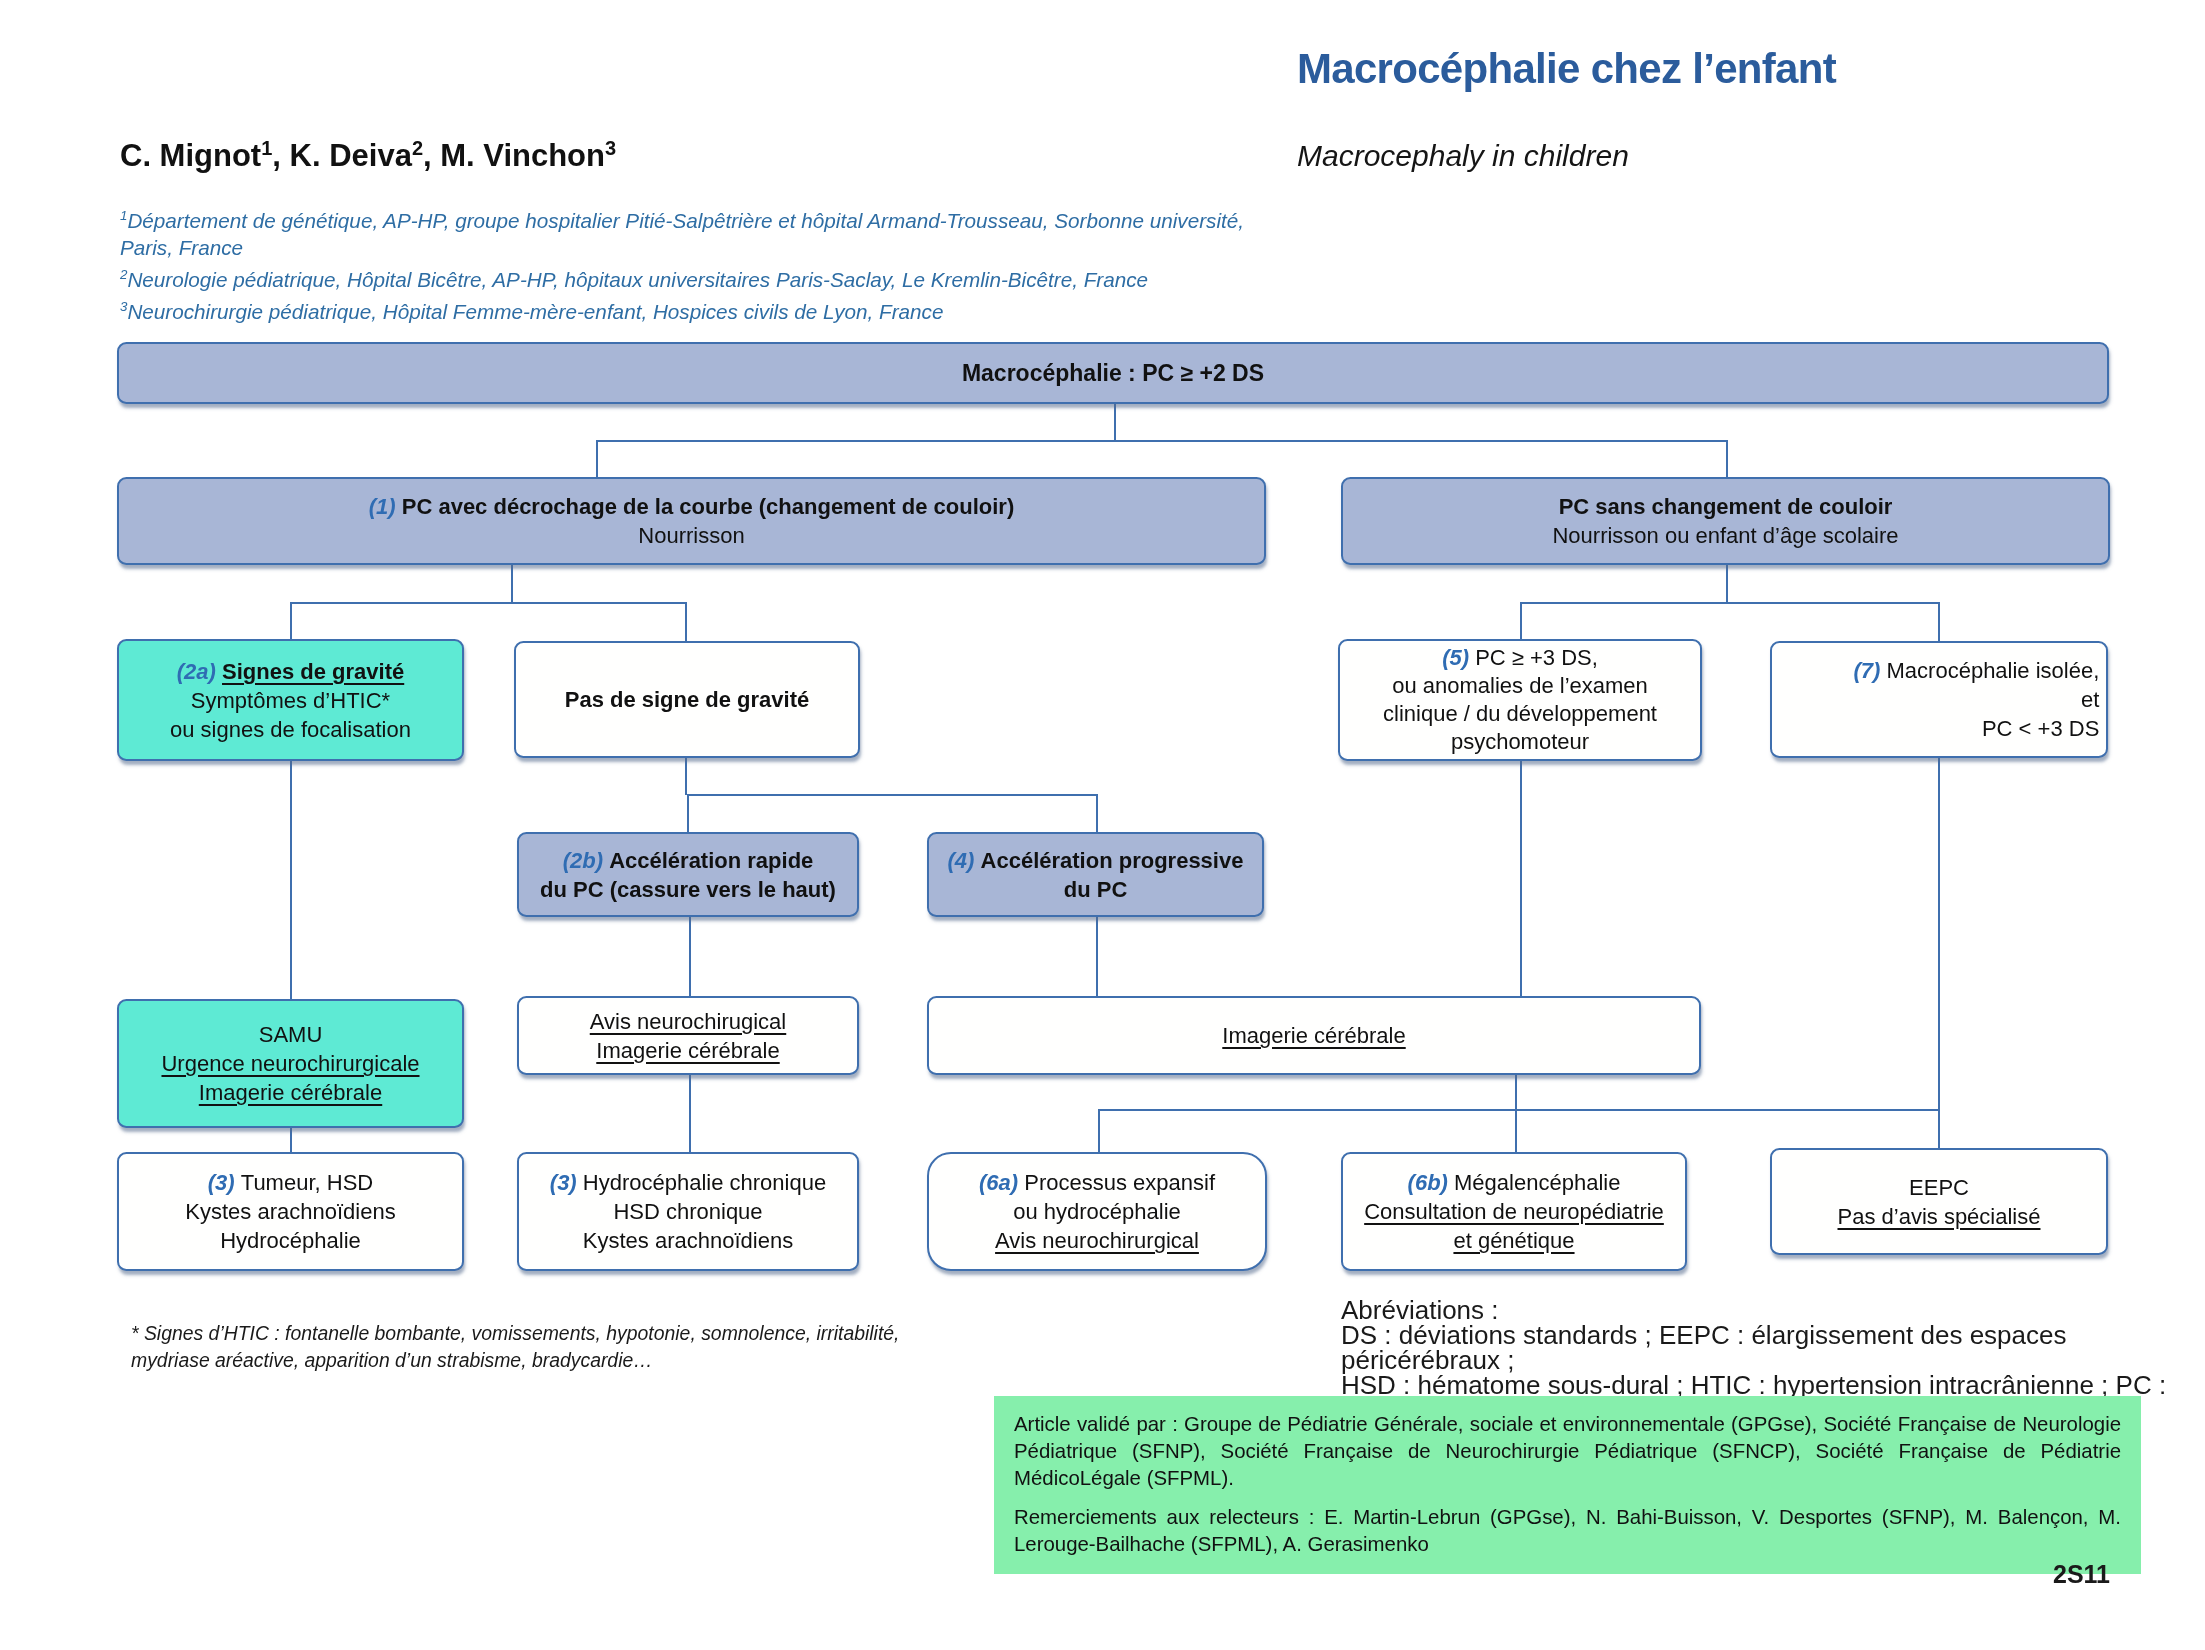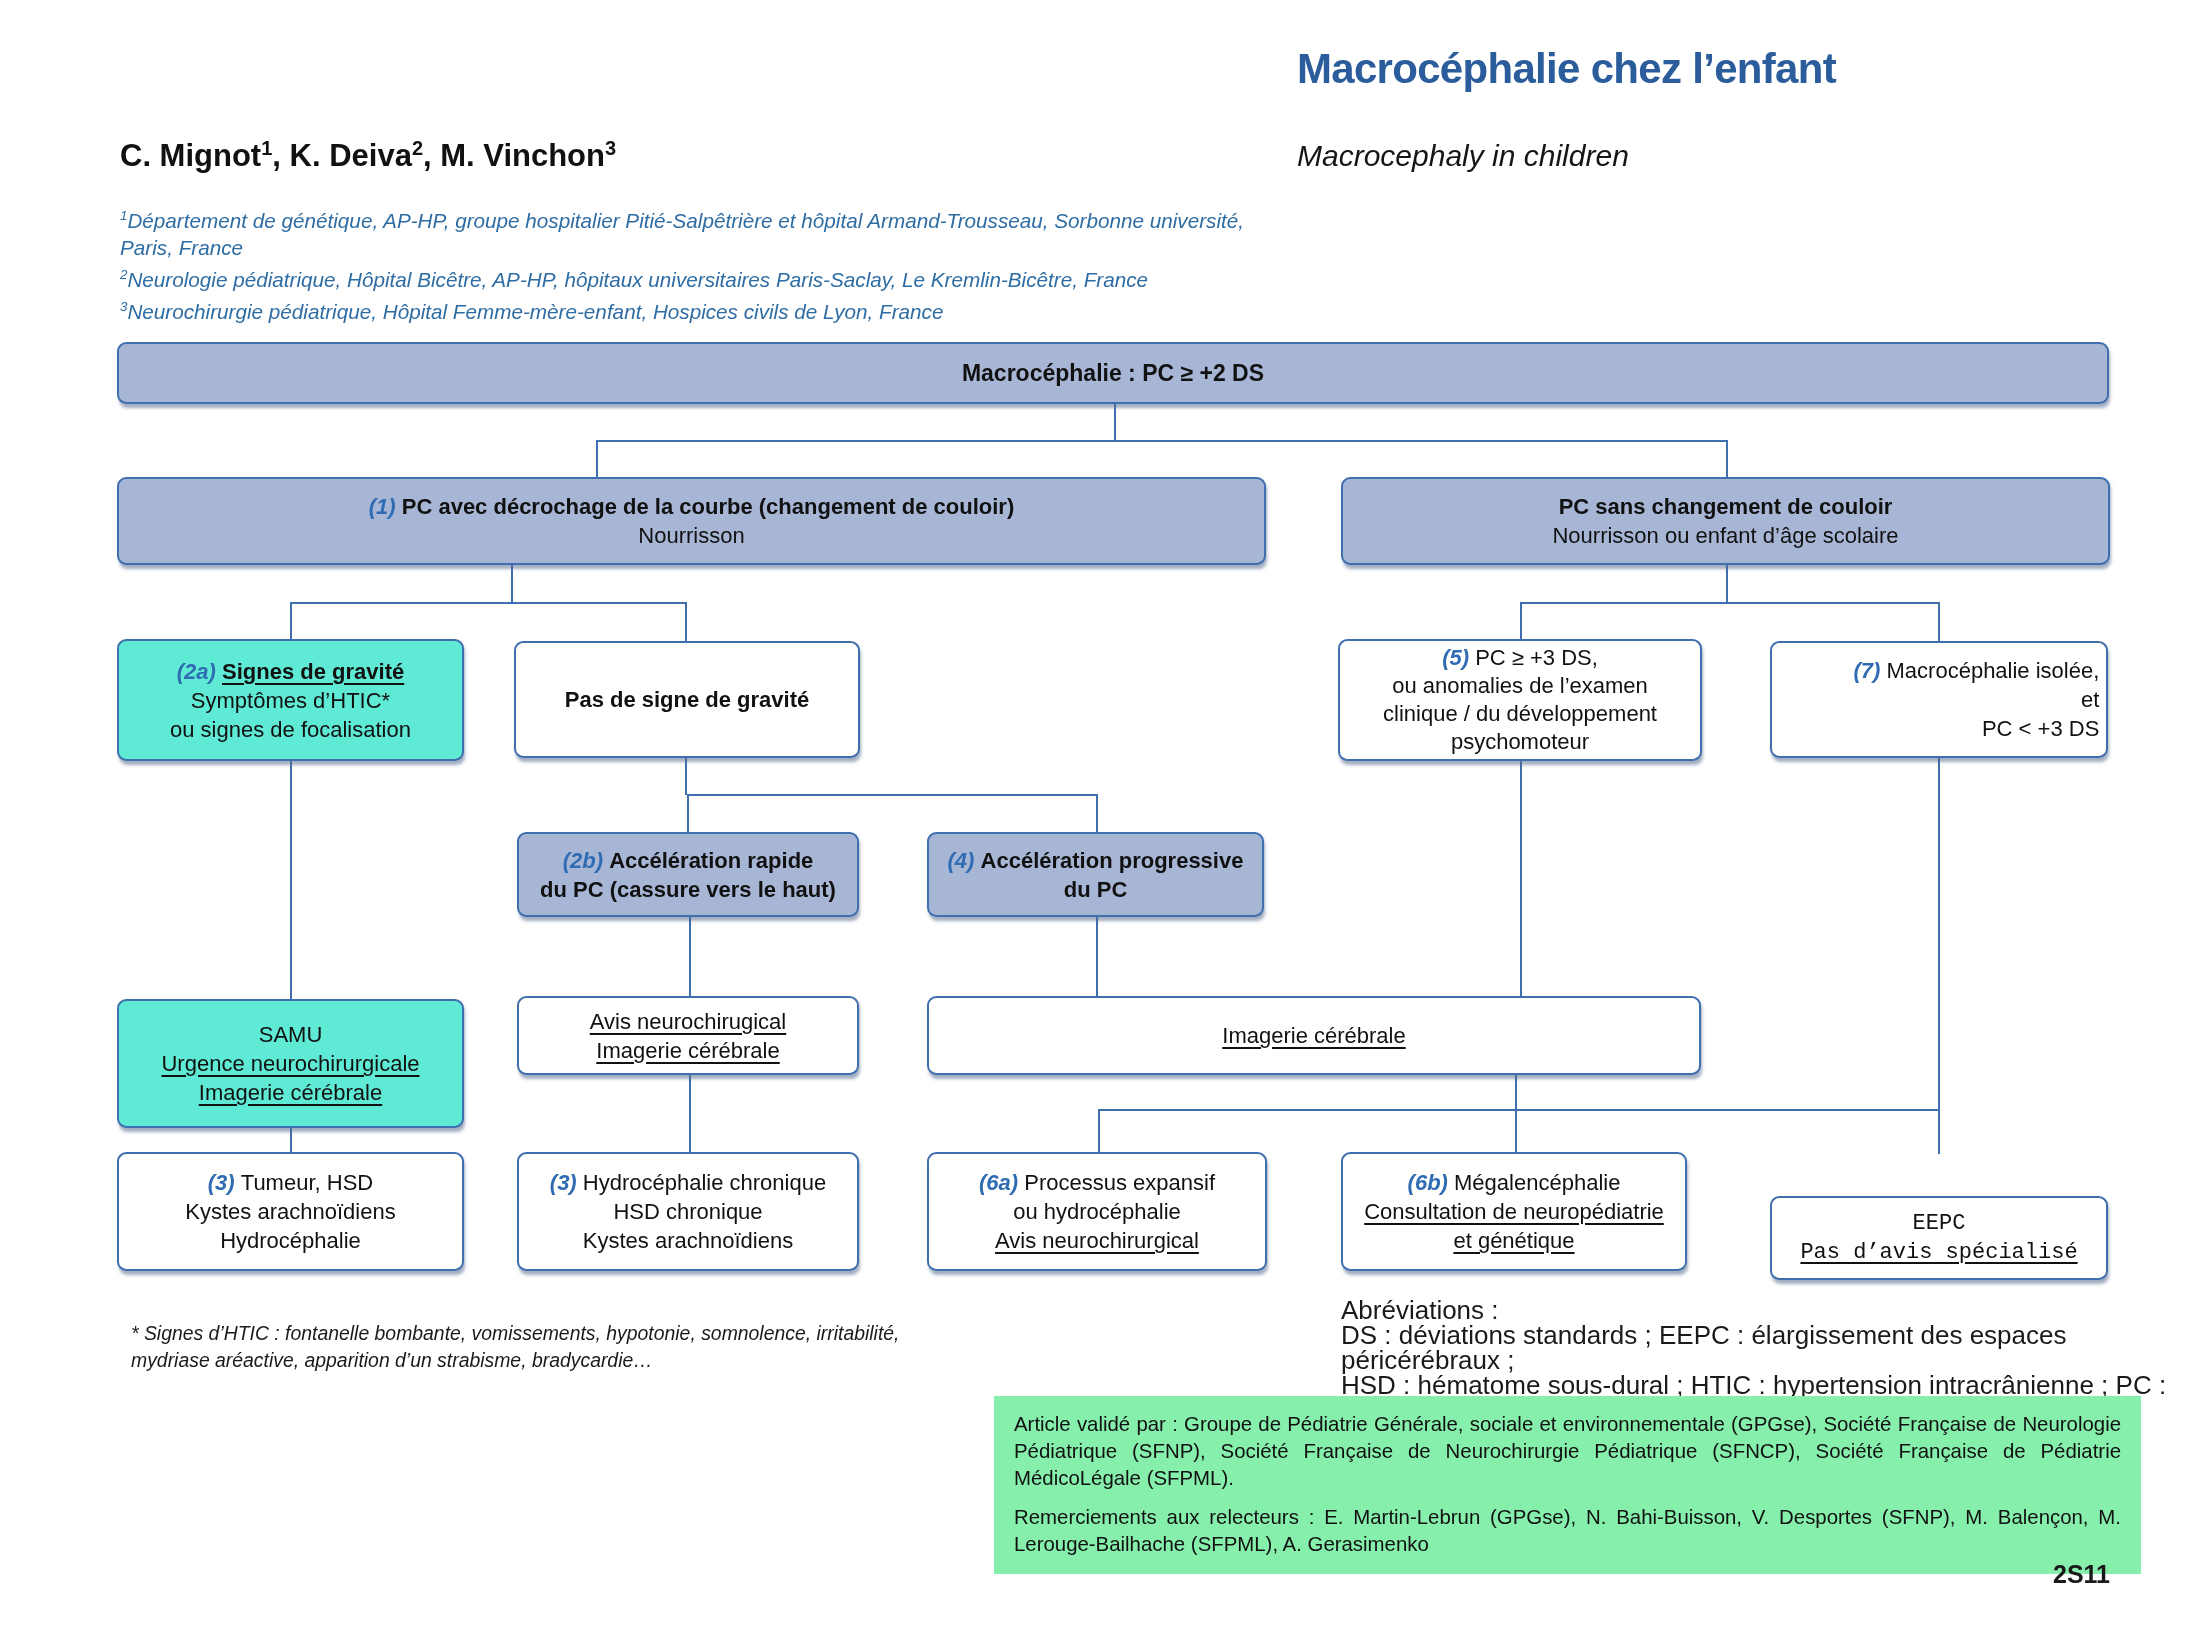--- a/index.html
+++ b/index.html
@@ -171,33 +171,33 @@
     <div>Kystes arachnoïdiens</div>
     <div>Hydrocéphalie</div>
   </div>
 
   <div class="box white" style="left:517px;top:1152px;width:342px;height:119px;">
     <div><span class="num">(3) </span><span>Hydrocéphalie chronique</span></div>
     <div>HSD chronique</div>
     <div>Kystes arachnoïdiens</div>
   </div>
 
-  <div class="box white" style="left:927px;top:1152px;width:340px;height:119px;">
+  <div class="box white" style="left:927px;top:1152px;width:340px;height:119px;border-radius:24px;">
     <div><span class="num">(6a) </span><span>Processus expansif</span></div>
     <div>ou hydrocéphalie</div>
     <div class="u">Avis neurochirurgical</div>
   </div>
 
   <div class="box white" style="left:1341px;top:1152px;width:346px;height:119px;">
     <div><span class="num">(6b) </span><span>Mégalencéphalie</span></div>
     <div class="u">Consultation de neuropédiatrie</div>
     <div class="u">et génétique</div>
   </div>
 
-  <div class="box white" style="left:1770px;top:1196px;width:338px;height:84px;font-family:Liberation Mono, monospace;">
+  <div class="box white" style="left:1770px;top:1148px;width:338px;height:107px;">
     <div>EEPC</div>
     <div class="u">Pas d’avis spécialisé</div>
   </div>
 
   <div class="htic-note">
     <div>* Signes d’HTIC : fontanelle bombante, vomissements, hypotonie, somnolence, irritabilité,</div>
     <div>mydriase aréactive, apparition d’un strabisme, bradycardie…</div>
   </div>
 
   <div class="abbr">

